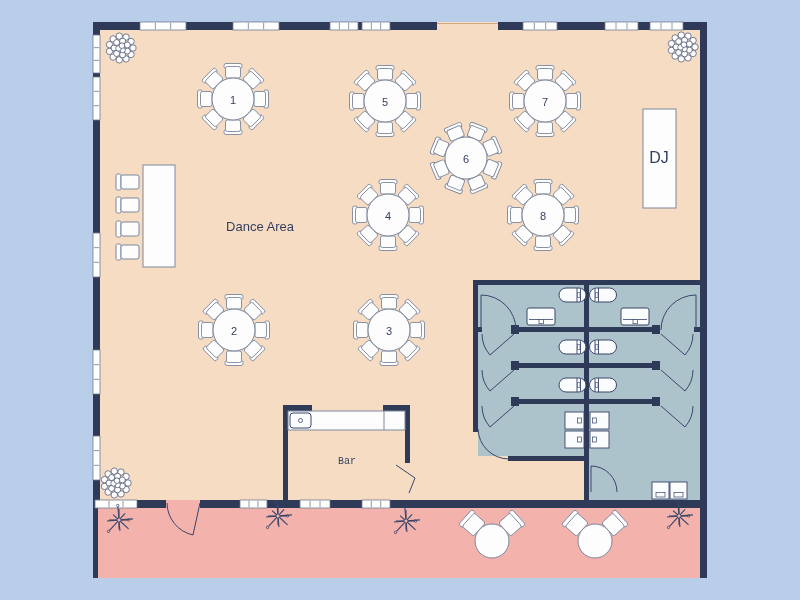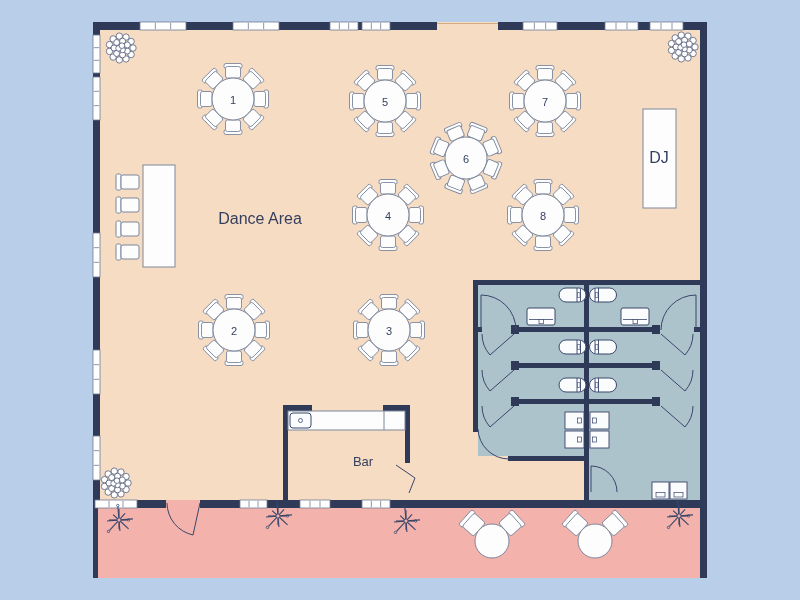--- a/index.html
+++ b/index.html
@@ -707,17 +707,17 @@
         <line x1="677.5" y1="516" x2="669" y2="516" stroke="#39466b" stroke-width="1.1"></line>
         <line x1="677.8959442433976" y1="514.9845883168325" x2="673.1117026314536" y2="510.5844710231069" stroke="#39466b" stroke-width="1.1"></line>
         <line x1="678.8747478484173" y1="514.5052385145034" x2="677.9144813529499" y2="503.04540045902974" stroke="#39466b" stroke-width="1.1"></line>
         <circle cx="677.7892292013671" cy="501.5506389735332" r="1.2" fill="none" stroke="#39466b" stroke-width="0.8"></circle>
         <line x1="679" y1="514.5" x2="679" y2="505" stroke="#39466b" stroke-width="1.1"></line>
         <line x1="680.0154116831675" y1="514.8959442433976" x2="685.0924700990048" y2="509.3756654603852" stroke="#39466b" stroke-width="1.1"></line>
         <line x1="680.4947614854966" y1="515.8747478484173" x2="692.951107197968" y2="514.8309799185614" stroke="#39466b" stroke-width="1.1"></line>
       </g>
     </svg>
   <div class="overlay">
-    <div class="lbl" style="left: 260px; top: 219px; font-size: 16px;">Dance Area</div>
-    <div class="lbl" style="left: 363px; top: 461px; font-size: 13px;">Bar</div>
+    <div class="lbl" style="left: 260px; top: 226px; font-size: 13px;">Dance Area</div>
+    <div class="lbl" style="left: 347px; top: 461px; font-size: 10px; font-family: Liberation Mono, monospace;">Bar</div>
     <div class="lbl" style="left: 659px; top: 158px; font-size: 16px;">DJ</div>
   </div>
 </div>
 
 </body></html>

